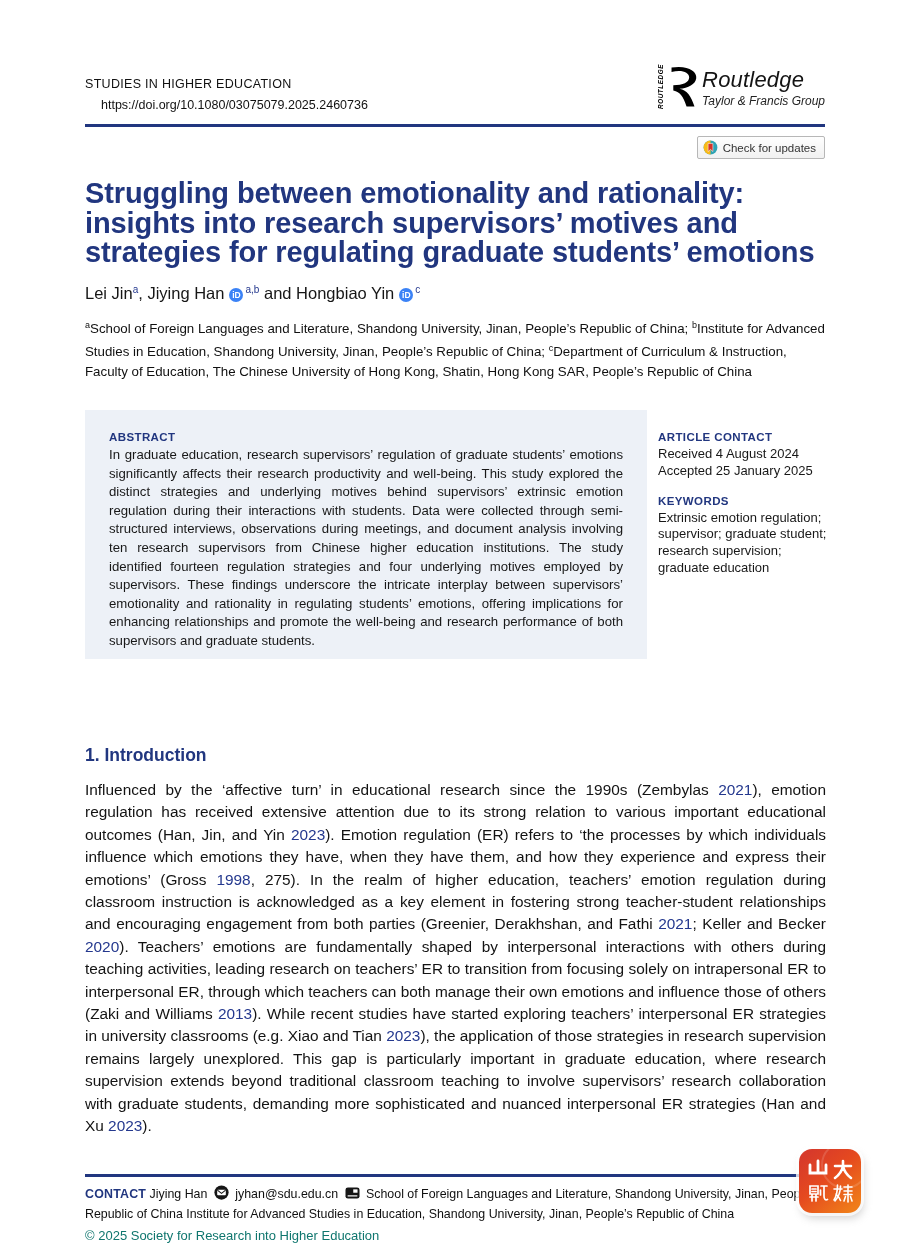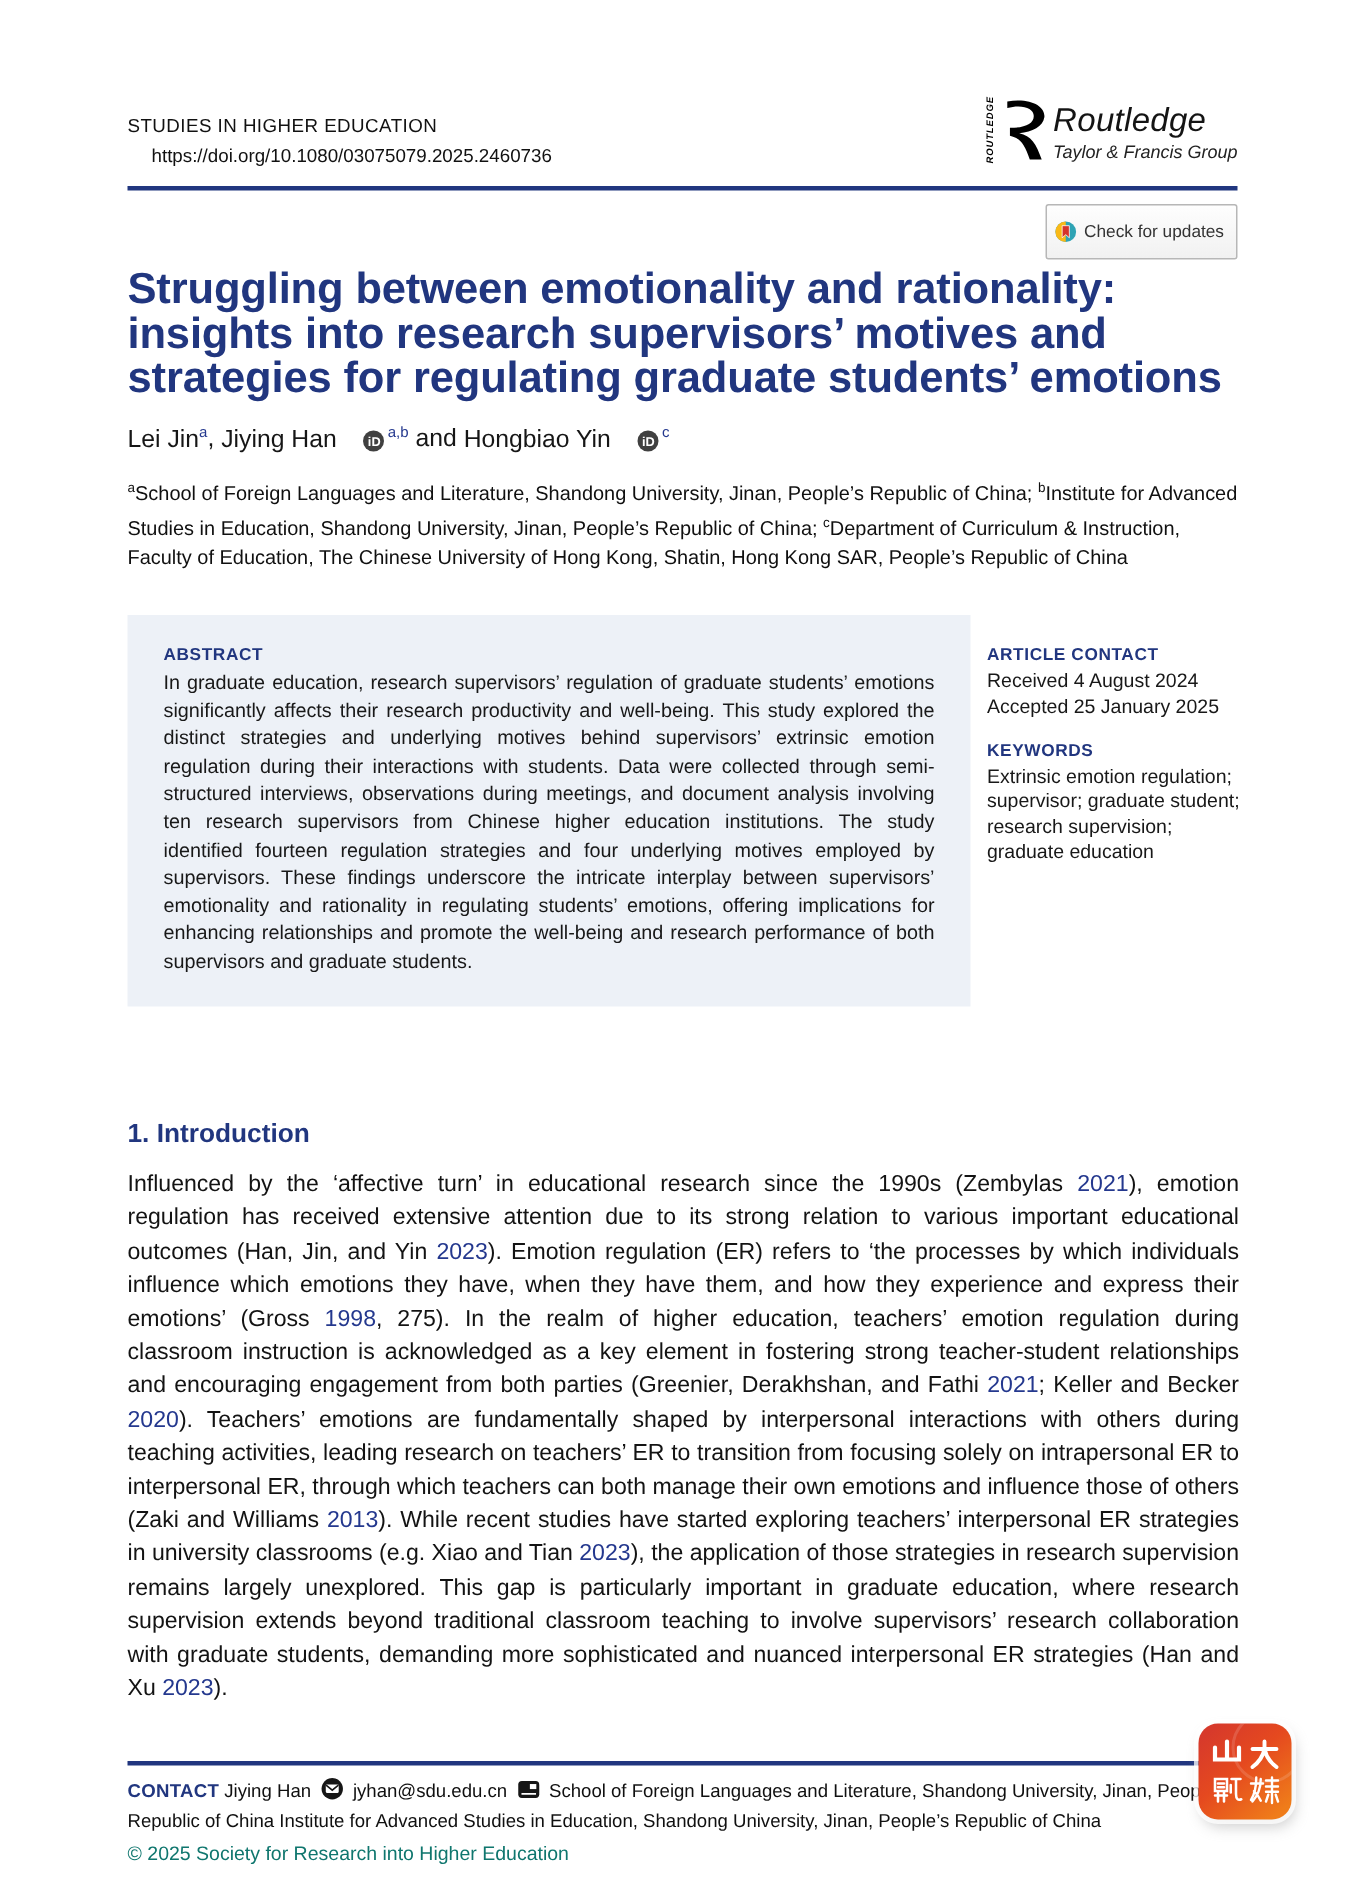--- a/index.html
+++ b/index.html
@@ -31,43 +31,43 @@
   .logo-mark{width:30px;height:46px;}
   .logo-texts{display:flex;flex-direction:column;justify-content:center;}
   .logo-name{font-size:22px;color:#141414;letter-spacing:.2px;}
   .logo-tagline{font-size:12px;color:#222;margin-top:1px;}
   .rule{left:85px;width:740px;height:3px;background:var(--navy);}
   .rule-top{top:124px;}
   .rule-bottom{top:1174px;}
 
   
   .check-badge{
-    top:136px;right:77px;height:37px;display:flex;align-items:center;gap:5px;
+    top:136px;right:77px;height:23px;display:flex;align-items:center;gap:5px;
     border:1px solid #b7b7b7;border-radius:2px;background:linear-gradient(#fefefe,#f1f1f1);
     padding:0 8px 0 5px;cursor:pointer;
   }
   .check-badge svg{width:15px;height:15px;}
   .check-label{font-size:11.5px;color:#333;}
 
   
   .title{left:85px;top:179px;width:742px;font-size:29px;line-height:29.5px;font-weight:bold;color:var(--navy);letter-spacing:-.1px;}
   .authors{left:85px;top:283px;width:740px;font-size:16.5px;color:#161616;}
   .authors sup{font-size:10px;color:var(--link);}
   .orcid{
     display:inline-flex;align-items:center;justify-content:center;
-    width:14px;height:14px;border-radius:50%;background:#404040;color:#fff;
-    font-size:8.5px;font-weight:bold;vertical-align:1px;margin:0 2px 0 18px;cursor:pointer;text-align:right;
+    width:14px;height:14px;border-radius:50%;background:#3b82f6;color:#fff;
+    font-size:8.5px;font-weight:bold;vertical-align:1px;margin:0 2px 0 5px;cursor:pointer;text-align:right;
   }
   .affiliations{left:85px;top:316px;width:744px;font-size:13.3px;line-height:19.5px;color:#101010;}
   .affiliations sup{font-size:9px;color:#101010;}
 
   
   .abstract-box{
     left:85px;top:410px;width:562px;background:var(--abs-bg);
-    padding:21px 24px 20px 24px;
+    padding:21px 24px 8px 24px;
   }
   .side-heading,.abstract-heading{
     font-size:11.5px;font-weight:bold;color:var(--navy);letter-spacing:.4px;margin-bottom:3px;
   }
   .abstract-text{font-size:13.2px;line-height:18.6px;text-align:justify;color:#181818;}
   .sidebar{left:658px;top:431px;width:170px;}
   .side-text{font-size:13px;line-height:16.8px;color:#181818;}
   .side-gap{height:15px;}
 
   

